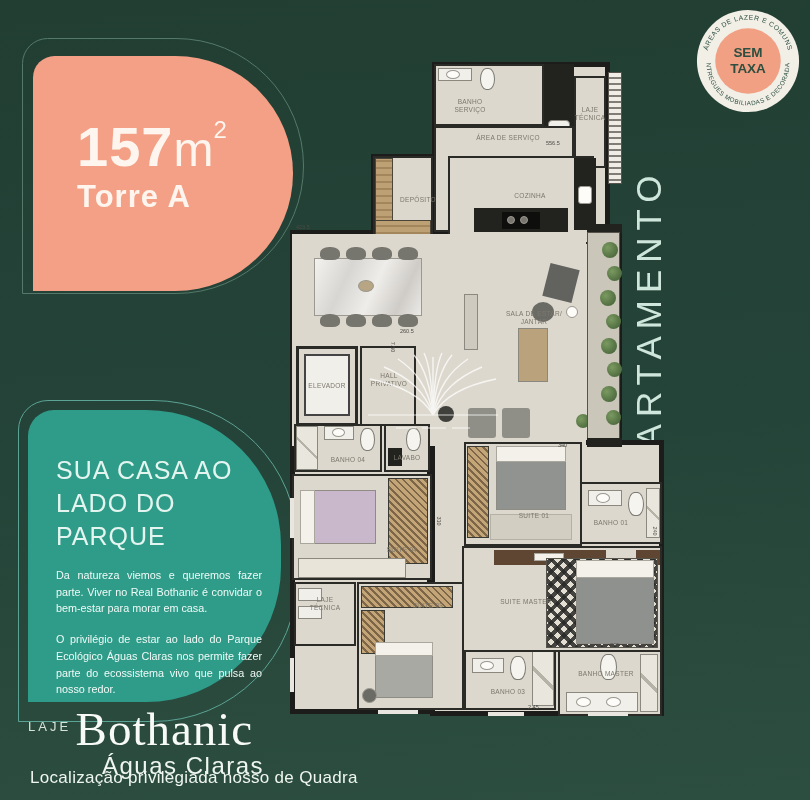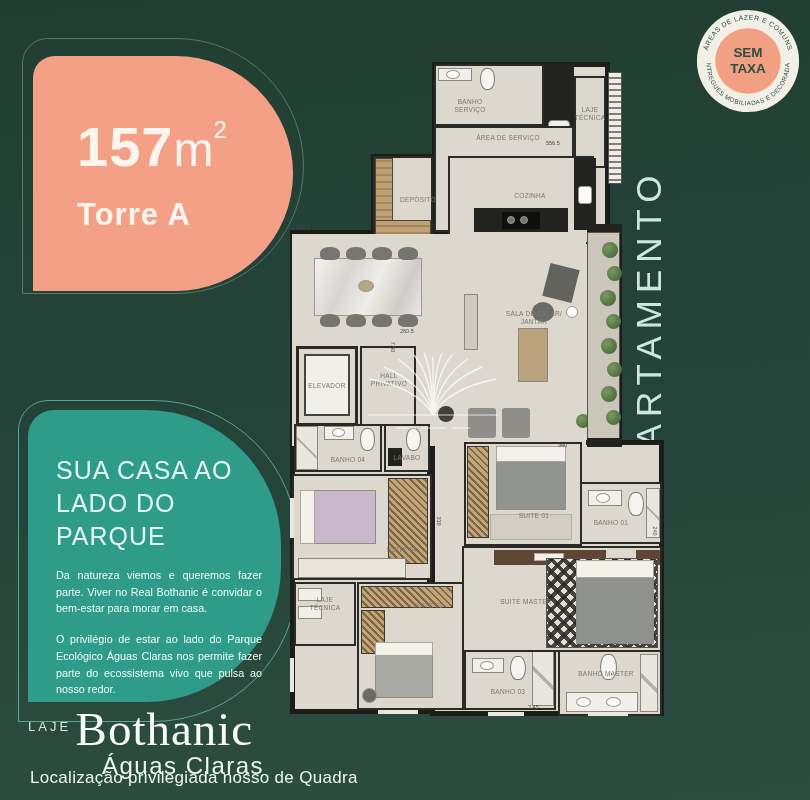--- a/index.html
+++ b/index.html
@@ -11,21 +11,21 @@
   .abs{position:absolute;}
   
   .leaf-outline{border:1px solid #54796A;background:transparent;}
   .area-card{
     background:#F4A086;border-radius:22px 120px 120px 0;
     color:#FDF5EE;padding:58px 0 0 44px;box-sizing:border-box;
   }
   .area-value{font-size:56px;font-weight:bold;letter-spacing:1px;}
   .area-unit{font-size:48px;font-weight:normal;}
   .area-sup{font-size:24px;vertical-align:28px;}
-  .tower{font-size:31px;font-weight:bold;margin-top:18px;letter-spacing:1px;}
+  .tower{font-size:31px;font-weight:bold;letter-spacing:1px;}
   .info-card{
     background:#2F9C8A;border-radius:26px 135px 135px 0;
     color:#EAF7F2;padding:44px 26px 0 28px;box-sizing:border-box;
   }
   .info-title{font-size:25px;line-height:1.32;letter-spacing:1px;color:#E4F5EF;width:210px;}
   .info-para{font-size:10.8px;line-height:1.55;text-align:justify;margin-top:14px;width:206px;color:#F0FAF6;}
   
   .side-label{
     width:360px;height:44px;line-height:44px;text-align:center;
     transform:rotate(-90deg);font-size:35px;letter-spacing:7px;color:#CFE6DC;

